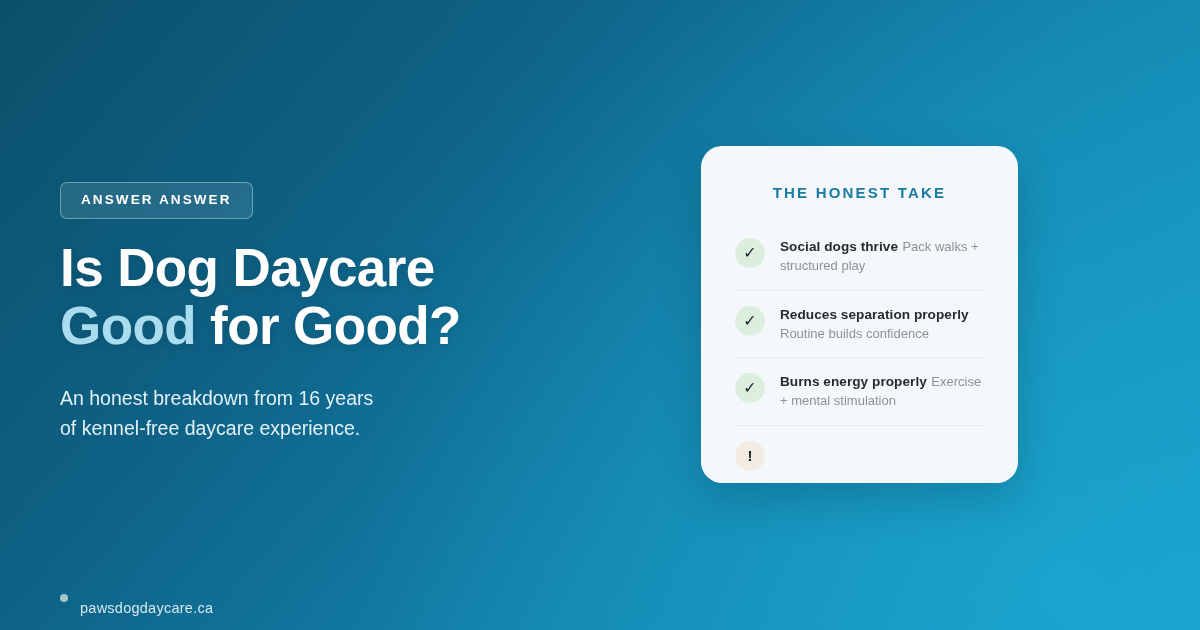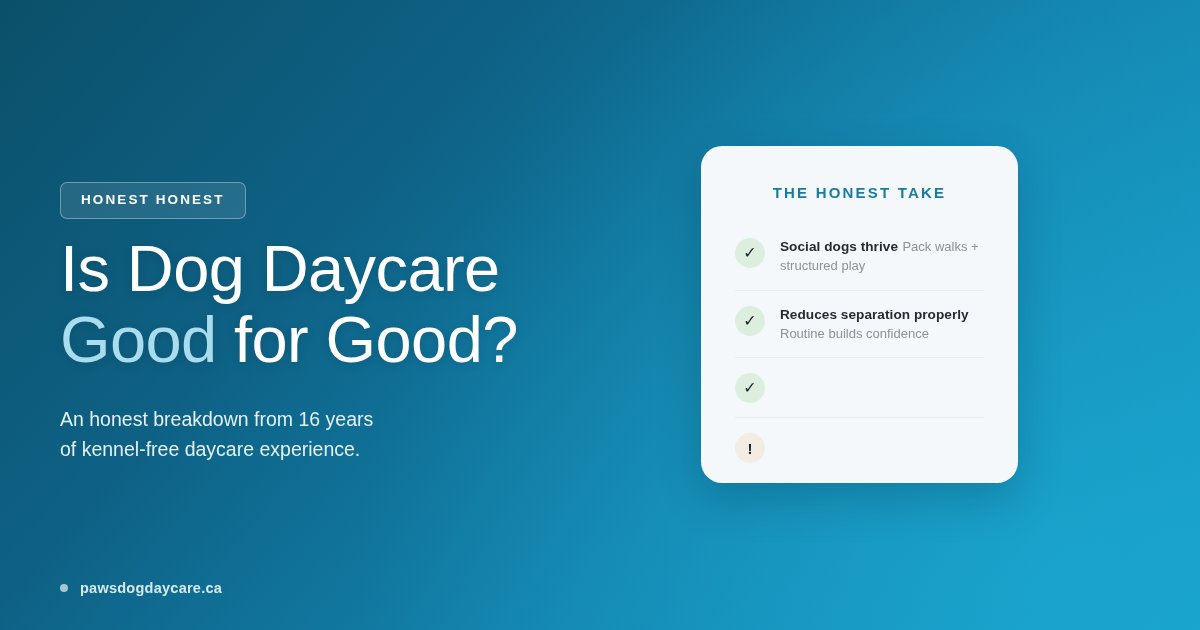--- a/index.html
+++ b/index.html
@@ -42,23 +42,23 @@
     background: rgba(255,255,255,0.10);
     color: #ffffff;
     font-size: 13.5px;
     font-weight: bold;
     letter-spacing: 2.1px;
     line-height: 1;
     box-sizing: border-box;
   }
 
   .headline {
-    margin: 14px 0 0 0;
-    font-size: 65px;
-    font-weight: normal;
+    margin: 20px 0 0 0;
+    font-size: 53px;
+    font-weight: bold;
     line-height: 1.1;
     color: #ffffff;
     letter-spacing: -0.6px;
     text-shadow: 0 2px 10px rgba(0,0,0,0.13);
   }
   .headline .line { display: block; }
   .headline .accent { color: #a9dcef; }
 
   .subhead {
     margin: 28px 0 0 0;
@@ -81,23 +81,24 @@
   .footer-dot {
     width: 8px;
     height: 8px;
     border-radius: 50%;
     background: #c3d7de;
     opacity: 0.85;
     flex: 0 0 auto;
   }
   .footer-url {
     font-size: 14.5px;
-    font-weight: bold;
+    font-weight: normal;
     letter-spacing: 0.25px;
     color: #d8e8ef;
+    margin-top: 20px;
   }
 
   
   .card {
     position: absolute;
     left: 701px;
     top: 146px;
     width: 317px;
     height: 337px;
     background: #f4f8fa;
@@ -170,21 +171,21 @@
     margin-top: 2px;
   }
 </style>
 </head>
 <body>
 
 <div id="poster">
 
   <div class="left-col">
 
-    <div class="eyebrow-badge">HONEST HONEST</div>
+    <div class="eyebrow-badge">ANSWER ANSWER</div>
 
     <h1 class="headline">
       <span class="line">Is Dog Daycare</span>
       <span class="line"><span class="accent">Good</span><span> for Good?</span></span>
     </h1>
 
     <p class="subhead">
       <span class="line">An honest breakdown from 16 years</span>
       <span class="line">of kennel-free daycare experience.</span>
     </p>
@@ -211,20 +212,24 @@
       <li class="card-item">
         <span class="item-icon check">✓</span>
         <span class="item-text">
           <span class="item-title">Reduces separation properly</span>
           <span class="item-sub">Routine builds confidence</span>
         </span>
       </li>
 
       <li class="card-item">
         <span class="item-icon check">✓</span>
+        <span class="item-text">
+          <span class="item-title">Burns energy properly</span>
+          <span class="item-sub">Exercise + mental stimulation</span>
+        </span>
       </li>
 
       <li class="card-item">
         <span class="item-icon warn">!</span>
       </li>
 
     </ul>
   </div>
 
 </div>

